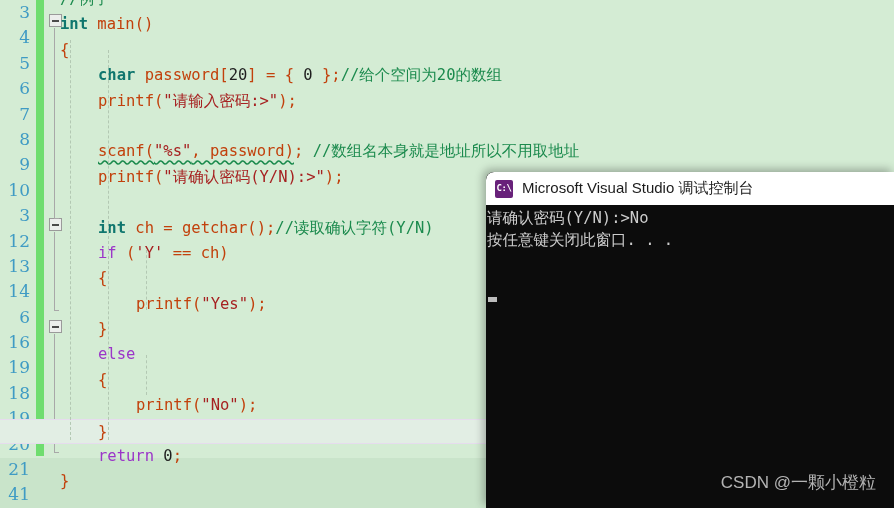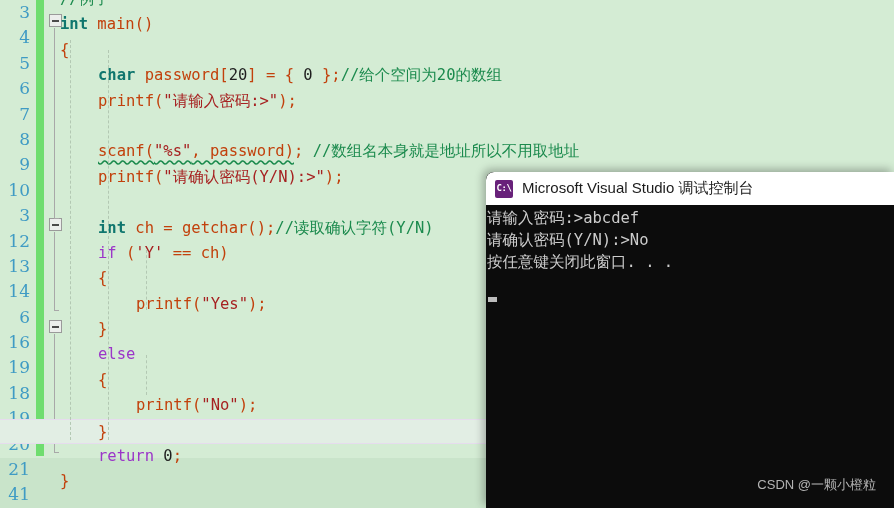--- a/index.html
+++ b/index.html
@@ -186,21 +186,21 @@
     left: 2px; top: 125px;
     width: 9px; height: 5px;
     background: #bdbdbd;
   }
   #watermark {
     position: absolute;
     right: 18px; bottom: 14px;
     color: #d8d8d8;
     opacity: 0.82;
     font-family: "Liberation Sans", "DejaVu Sans", sans-serif;
-    font-size: 13px;
+    font-size: 17px;
     white-space: nowrap;
   }
 </style>
 </head>
 <body>
 
 <div id="editor">
 
   <div id="code-surface">
 
@@ -249,18 +249,18 @@
       <div class="indent-guide" style="left: 146px; top: 355px; height: 40px;"></div>
     </div>
 
   <div id="console-window">
     <div id="console-titlebar">
       <div id="console-icon">
         <span>C:\</span>
       </div>
       <div id="console-title-text">Microsoft Visual Studio 调试控制台</div>
     </div>
-    <div id="console-body"><div class="crow">请输入密码:&gt;abcdef</div><div class="crow">请确认密码(Y/N):&gt;No</div><div class="crow">按任意键关闭此窗口. . .</div></div>
+    <div id="console-body"><div class="crow">请确认密码(Y/N):&gt;No</div><div class="crow">按任意键关闭此窗口. . .</div></div>
     <div id="console-caret"></div>
     <div id="watermark">CSDN @一颗小橙粒</div>
   </div>
 
 </div>
 
 </body></html>

